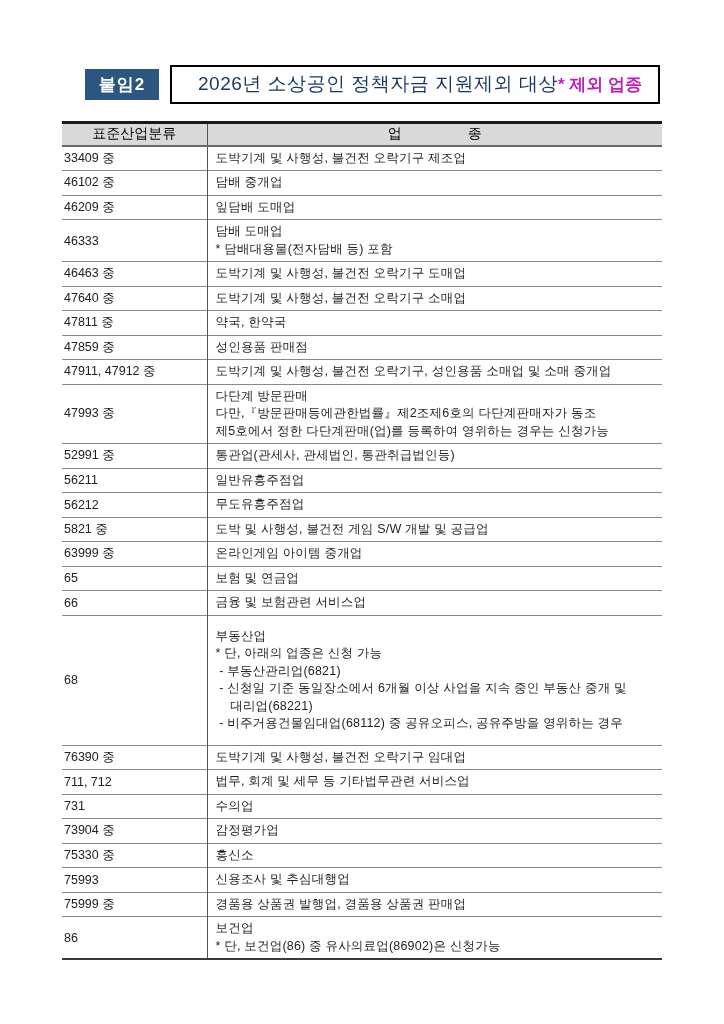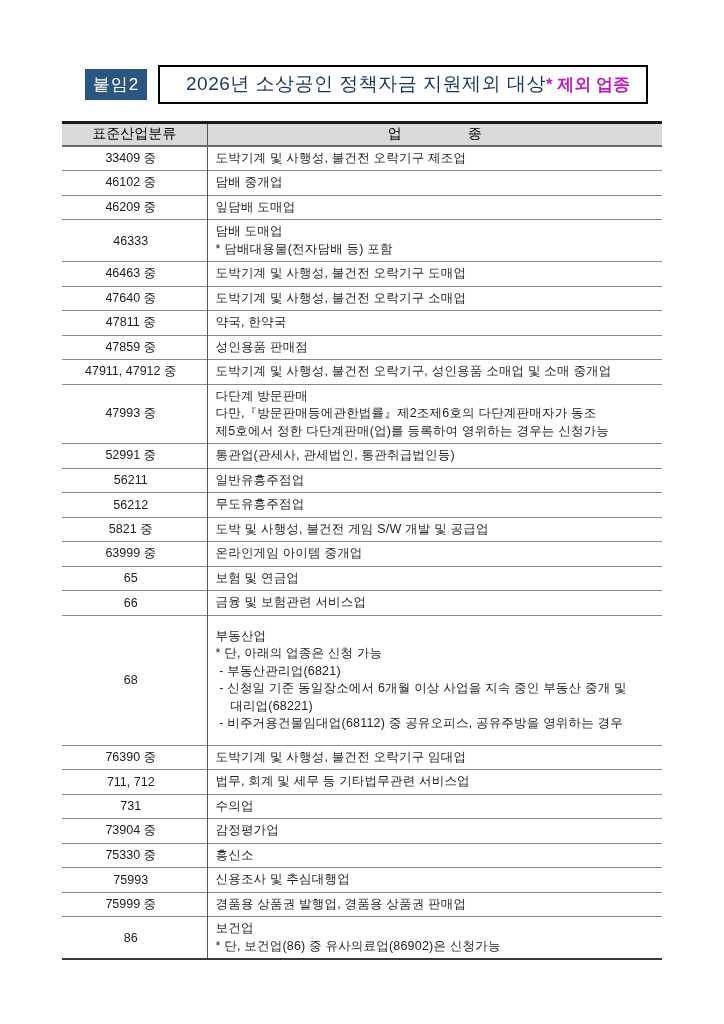--- a/index.html
+++ b/index.html
@@ -27,23 +27,23 @@
   .doc-header{
     margin:0 84px 0 85px;
     display:flex;
     align-items:center;
     gap:11px;
     height:40px;
   }
   .attach-badge{
     background:var(--attach-bg);
     color:#ffffff;
-    font-weight:normal;
+    font-weight:bold;
     font-size:17px;
-    width:62px;
+    width:74px;
     height:31px;
     display:flex;
     align-items:center;
     justify-content:center;
     letter-spacing:1px;
     flex:0 0 auto;
   }
   .title-box{
     flex:1;
     border:2px solid #000000;
@@ -92,21 +92,21 @@
     color:#000000;
   }
   thead th.col-code{border-right:1px solid #555555;}
   thead th.col-desc{white-space:pre;}
   tbody td{
     border-top:1px solid var(--line-gray);
   }
   tbody tr:first-child td{border-top:none;}
   td.code-cell{
     border-right:1px solid #555555;
-    text-align:center;
+    text-align:left;
     padding:3px 9px 3px 2px;
     white-space:nowrap;
     color:#222222;
   }
   td.desc-cell{
     padding:3px 6px 3px 8px;
     color:#1f1f1f;
     margin-left:24px;
   }
   tr.row-tall td.desc-cell{padding-top:12px;padding-bottom:12px;}

